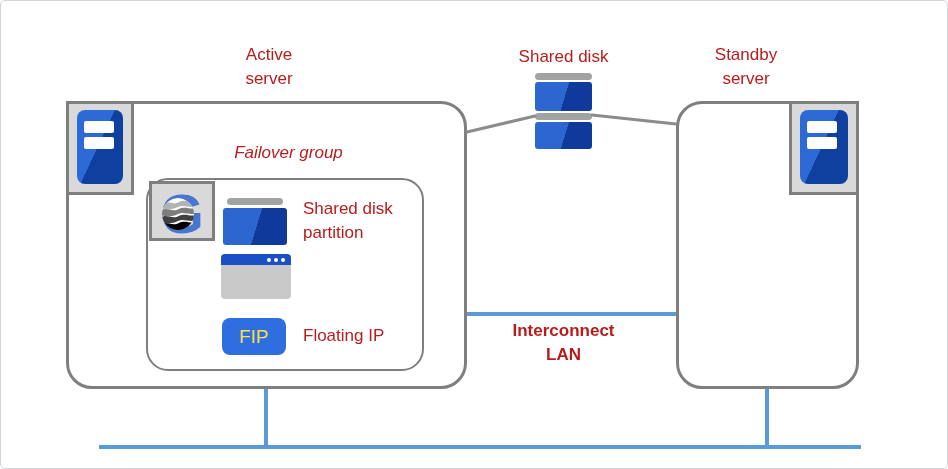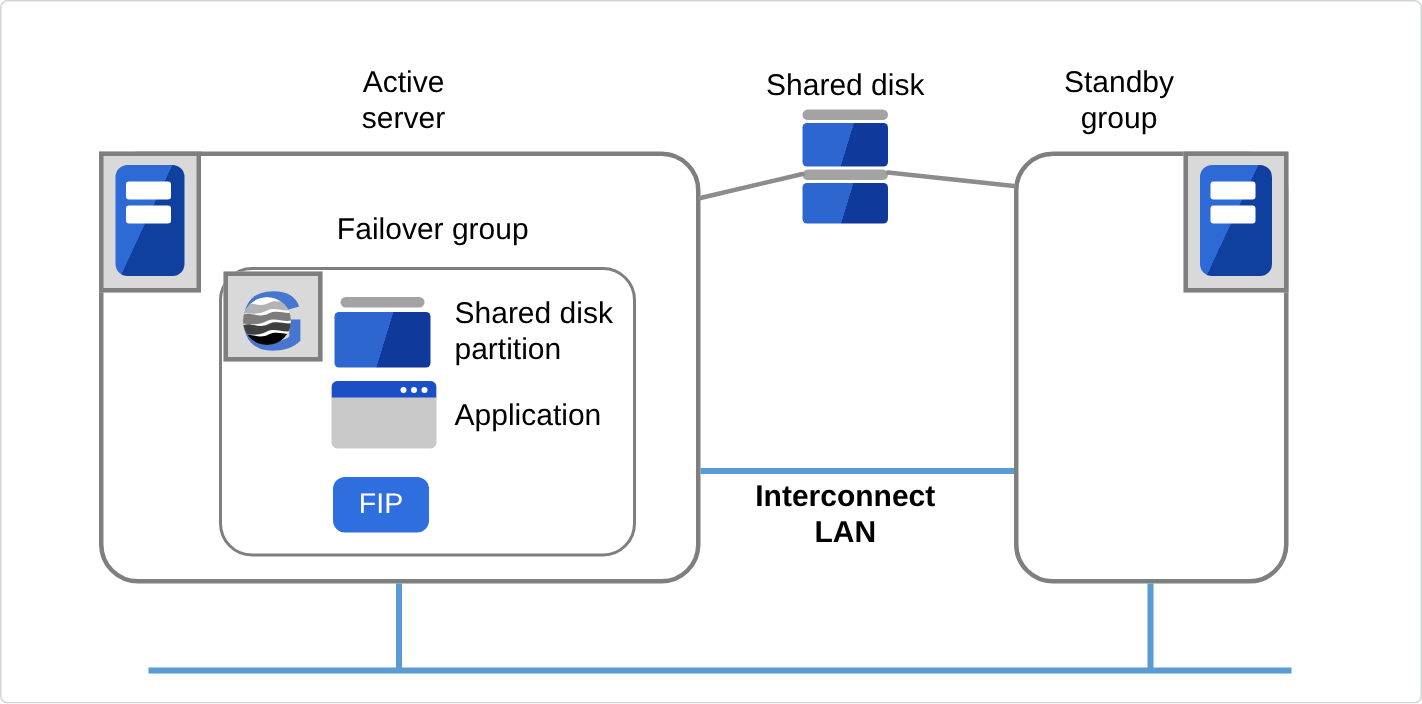--- a/index.html
+++ b/index.html
@@ -1,50 +1,50 @@
 <!DOCTYPE html>
 <html><head>
 <meta charset="utf-8">
 <style>
   html,body{margin:0;padding:0;background:#fff;font-family:"Liberation Sans",sans-serif;}
   .canvas{position:relative;width:946px;height:467px;border:1px solid #d2d5d8;border-radius:5px;background:#fff;overflow:hidden;}
-  .lbl{position:absolute;color:#000000;font-size:20px;line-height:24px;white-space:pre-line;text-align:center;}
+  .lbl{position:absolute;color:#b91c1c;font-size:17px;line-height:24px;white-space:pre-line;text-align:center;}
   .lbl.left{text-align:left;}
   .gbox{position:absolute;background:#fff;border:3px solid #7f7f7f;box-sizing:border-box;}
   .iconpanel{position:absolute;background:#d9d9d9;border:3px solid #7f7f7f;box-sizing:border-box;}
   .tower{position:absolute;left:8px;top:6px;width:46px;height:74px;border-radius:8px;
          background:linear-gradient(115deg,#2e6ad6 0%,#2e6ad6 47%,#10409f 47.2%);}
   .tower .bar{position:absolute;left:7px;width:30px;height:12px;background:#fff;border-radius:2px;}
   .tower .bar.b1{top:11px;} .tower .bar.b2{top:27px;}
   .diskcap{position:absolute;height:7px;background:#a3a3a3;border-radius:4px;}
   .diskbody{position:absolute;background:linear-gradient(107deg,#2e66cf 0%,#2e66cf 52%,#10399c 52.2%);border-radius:3px;}
   .lanline{position:absolute;background:#5b9bd5;}
   .appicon{position:absolute;left:220px;top:253px;width:70px;height:45px;border-radius:4px;background:#c9c9c9;overflow:hidden;}
   .appbar{position:absolute;left:0;top:0;right:0;height:11px;background:#1b4fc5;}
   .appdot{position:absolute;top:3.5px;width:4px;height:4px;border-radius:50%;background:#fff;}
   .fip{position:absolute;left:221px;top:317px;width:64px;height:37px;border-radius:8px;background:#2e6ede;
-       color:#ffffff;font-size:19px;display:flex;align-items:center;justify-content:center;}
+       color:#fde047;font-size:19px;display:flex;align-items:center;justify-content:center;}
   svg.overlay{position:absolute;left:0;top:0;pointer-events:none;}
 </style>
 </head>
 <body>
 
 <div class="canvas">
 
   <div class="lbl" style="left:208px;top:42px;width:120px;">Active
 server</div>
   <div class="lbl" style="left:500px;top:44px;width:125px;">Shared disk</div>
   <div class="lbl" style="left:685px;top:42px;width:120px;">Standby
-group</div>
+server</div>
 
   <div class="gbox" style="left:65px;top:100px;width:401px;height:288px;border-radius:26px;"></div>
   <div class="gbox" style="left:675px;top:100px;width:183px;height:288px;border-radius:26px;"></div>
   <div class="gbox" style="left:145px;top:177px;width:278px;height:193px;border-radius:22px;border-width:2.5px;"></div>
 
-  <div class="lbl" style="left:195px;top:140px;width:185px;">Failover group</div>
+  <div class="lbl" style="left:195px;top:140px;width:185px;font-style:italic;">Failover group</div>
 
   <div class="iconpanel" style="left:65px;top:100px;width:68px;height:94px;">
     <div class="tower">
       <div class="bar b1"></div>
         <div class="bar b2"></div>
     </div>
   </div>
   <div class="iconpanel" style="left:788px;top:100px;width:70px;height:94px;">
     <div class="tower" style="width:48px;">
       <div class="bar b1"></div>
@@ -74,25 +74,25 @@
   </div>
   <div class="lbl left" style="left:302px;top:196px;width:130px;">Shared disk
 partition</div>
 
   <div class="appicon">
     <div class="appbar"></div>
     <div class="appdot" style="right:6px;"></div>
     <div class="appdot" style="right:13px;"></div>
     <div class="appdot" style="right:20px;"></div>
   </div>
-  <div class="lbl left" style="left:302px;top:264px;width:130px;">Application</div>
 
   <div class="fip">
     <span>FIP</span>
   </div>
+  <div class="lbl left" style="left:302px;top:323px;width:130px;">Floating IP</div>
 
   <div>
     <div class="diskcap" style="left:534px;top:72px;width:57px;"></div>
     <div class="diskbody" style="left:534px;top:81px;width:57px;height:29px;"></div>
     <div class="diskcap" style="left:534px;top:112px;width:57px;"></div>
     <div class="diskbody" style="left:534px;top:121px;width:57px;height:27px;"></div>
   </div>
 
   <svg class="overlay" width="946" height="467">
     <line x1="534" y1="115" x2="466" y2="131" stroke="#8c8c8c" stroke-width="3" stroke-linecap="round"></line>

